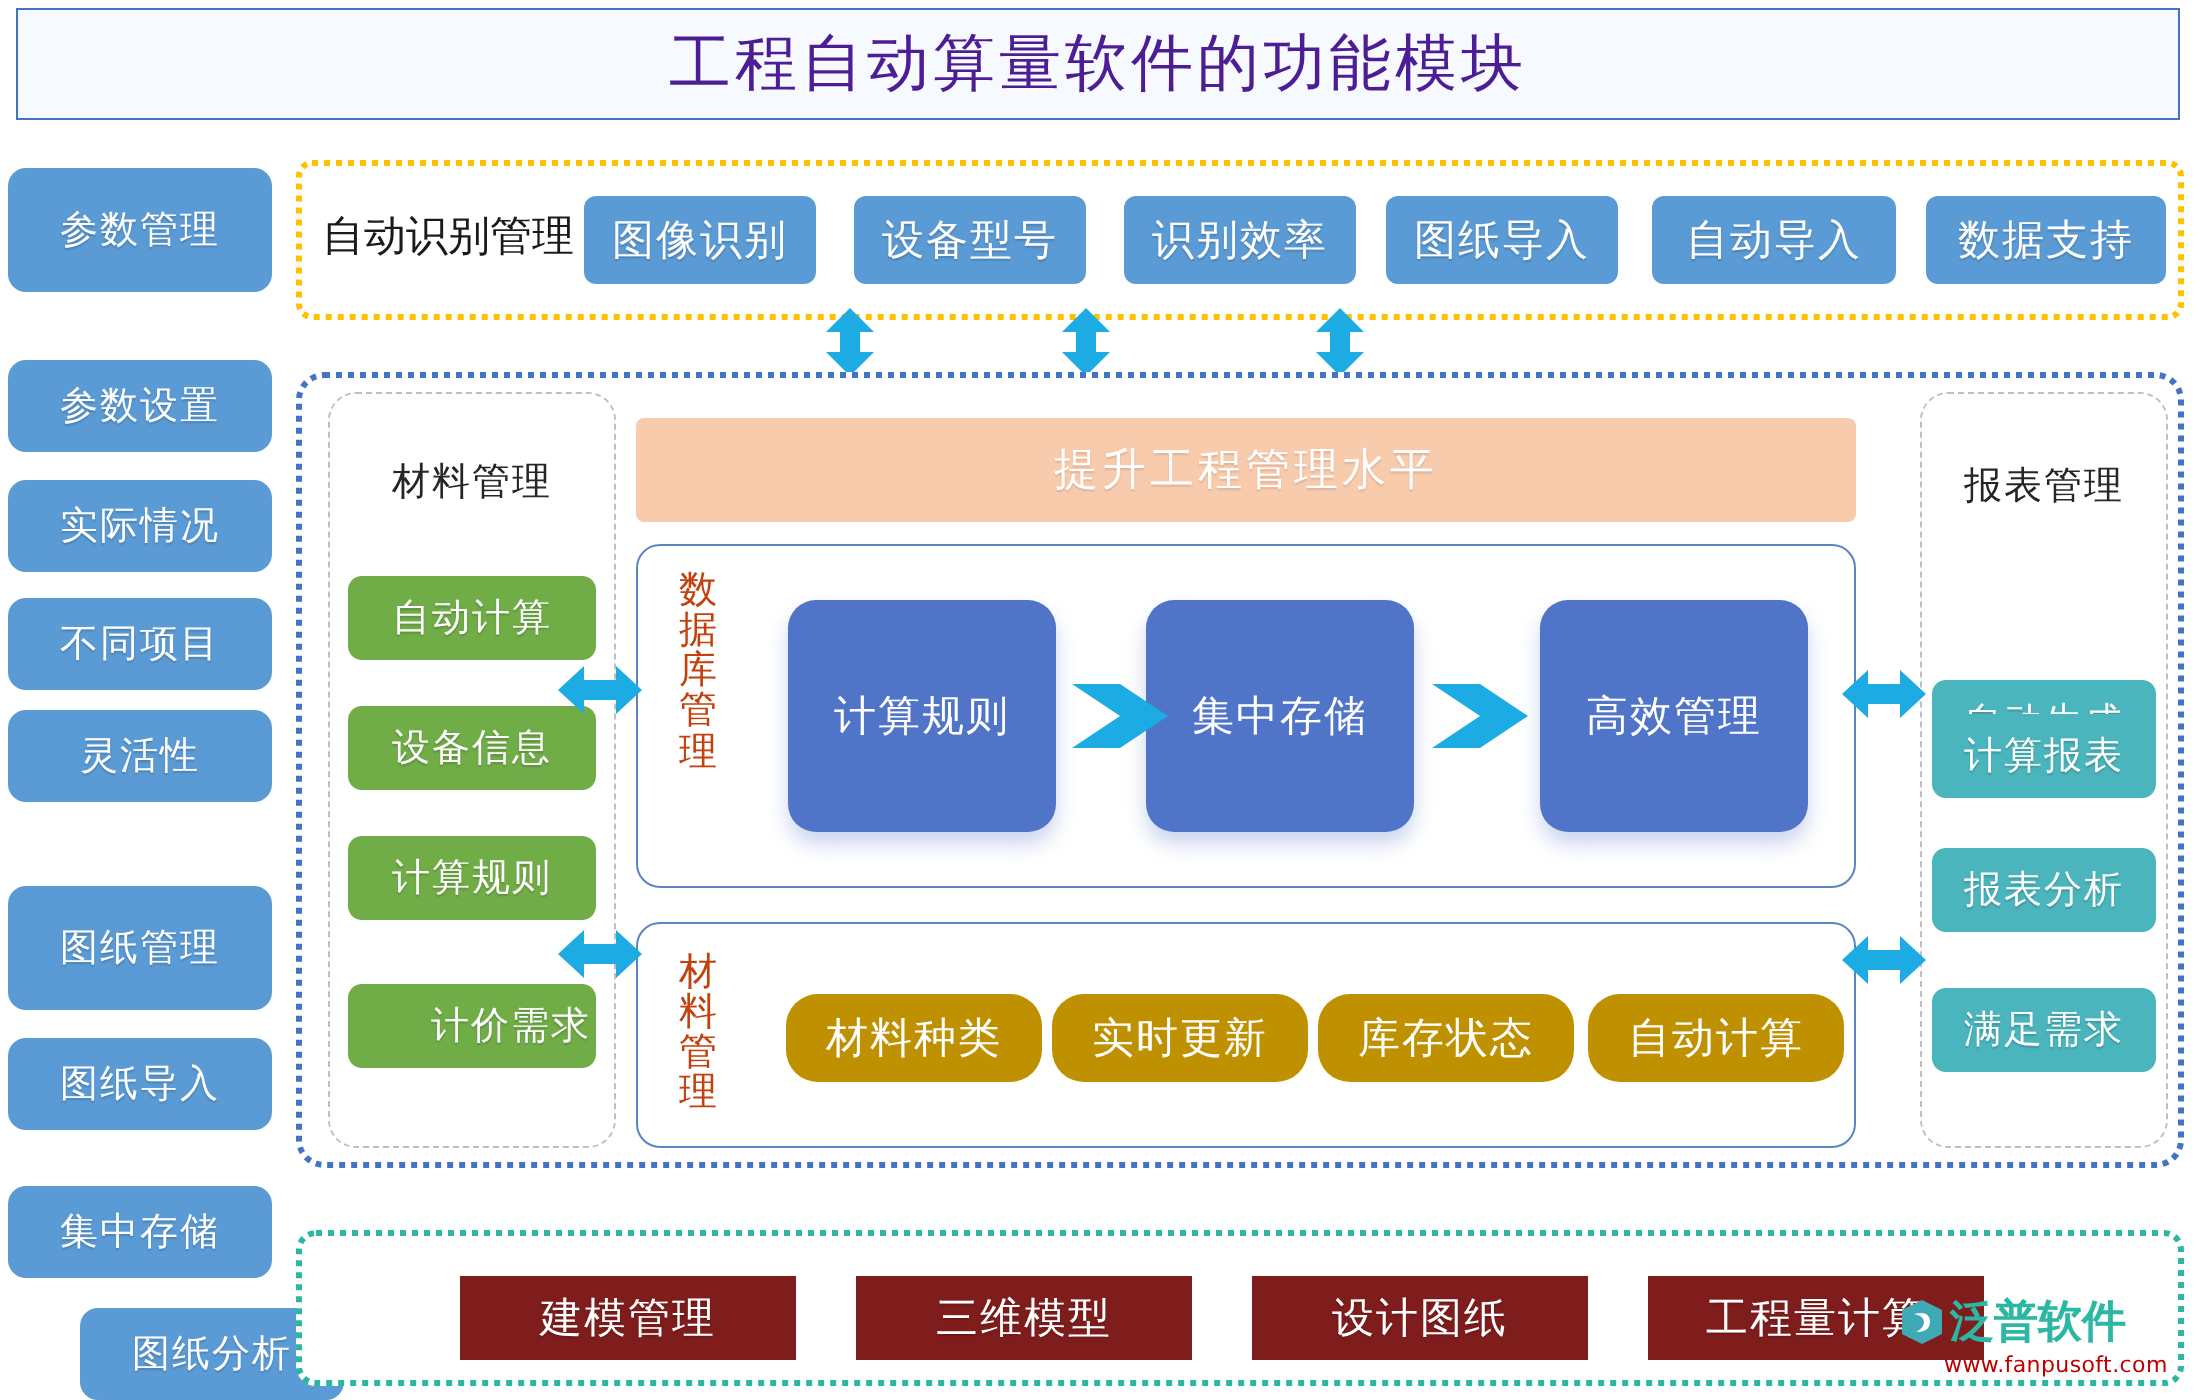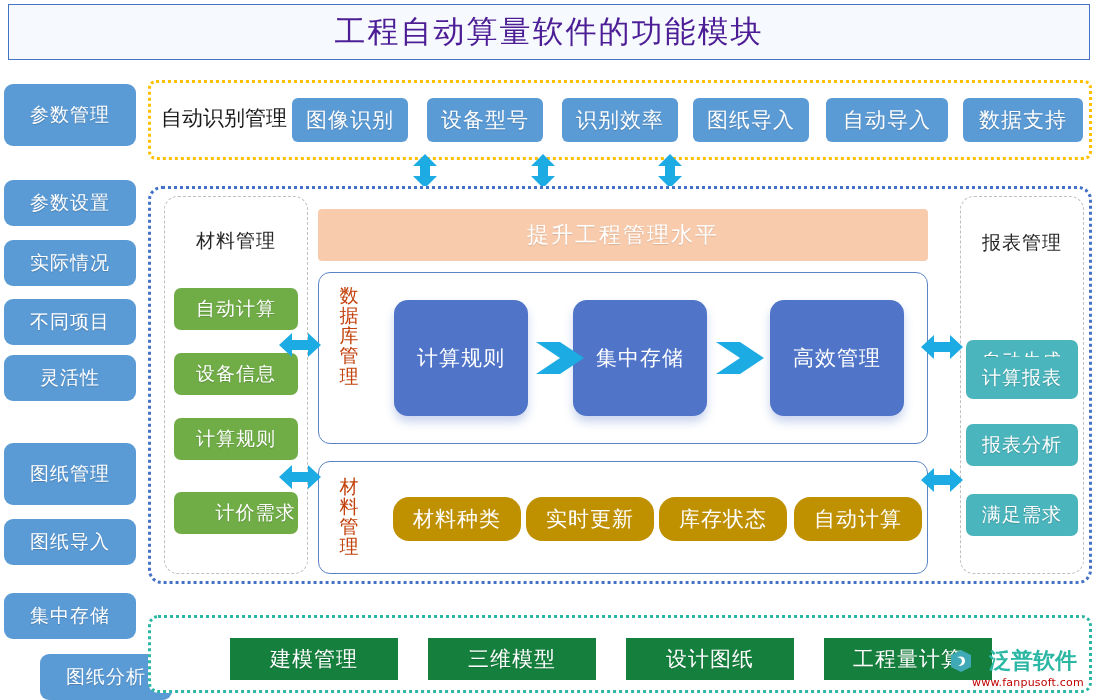--- a/index.html
+++ b/index.html
@@ -231,40 +231,40 @@
   .h-arrow {
     position: absolute;
     width: 42px; height: 34px;
   }
 
   
   .bottom-chip {
     position: absolute;
     top: 638px;
     width: 168px; height: 42px;
-    background: #15803d;
+    background: #7f1d1d;
     color: #ffffff;
     font-size: 21px;
     display: flex; align-items: center; justify-content: center;
     letter-spacing: 1px;
     text-shadow: 0 1px 1px rgba(0,0,0,0.15);
     box-sizing: border-box;
   }
 
   
   .watermark {
     position: absolute;
     left: 950px; top: 641px;
     width: 146px; height: 52px;
     display: flex;
     flex-direction: column;
     align-items: flex-start;
     justify-content: center;
   }
-  .wm-row { display: flex; align-items: center; gap: 17px; }
+  .wm-row { display: flex; align-items: center; gap: 3px; }
   .wm-text {
     font-size: 22px;
     font-weight: bold;
     color: #2bb7a3;
     letter-spacing: 0px;
   }
   .wm-url {
     font-size: 11px;
     color: #c00000;
     margin-left: 22px;

